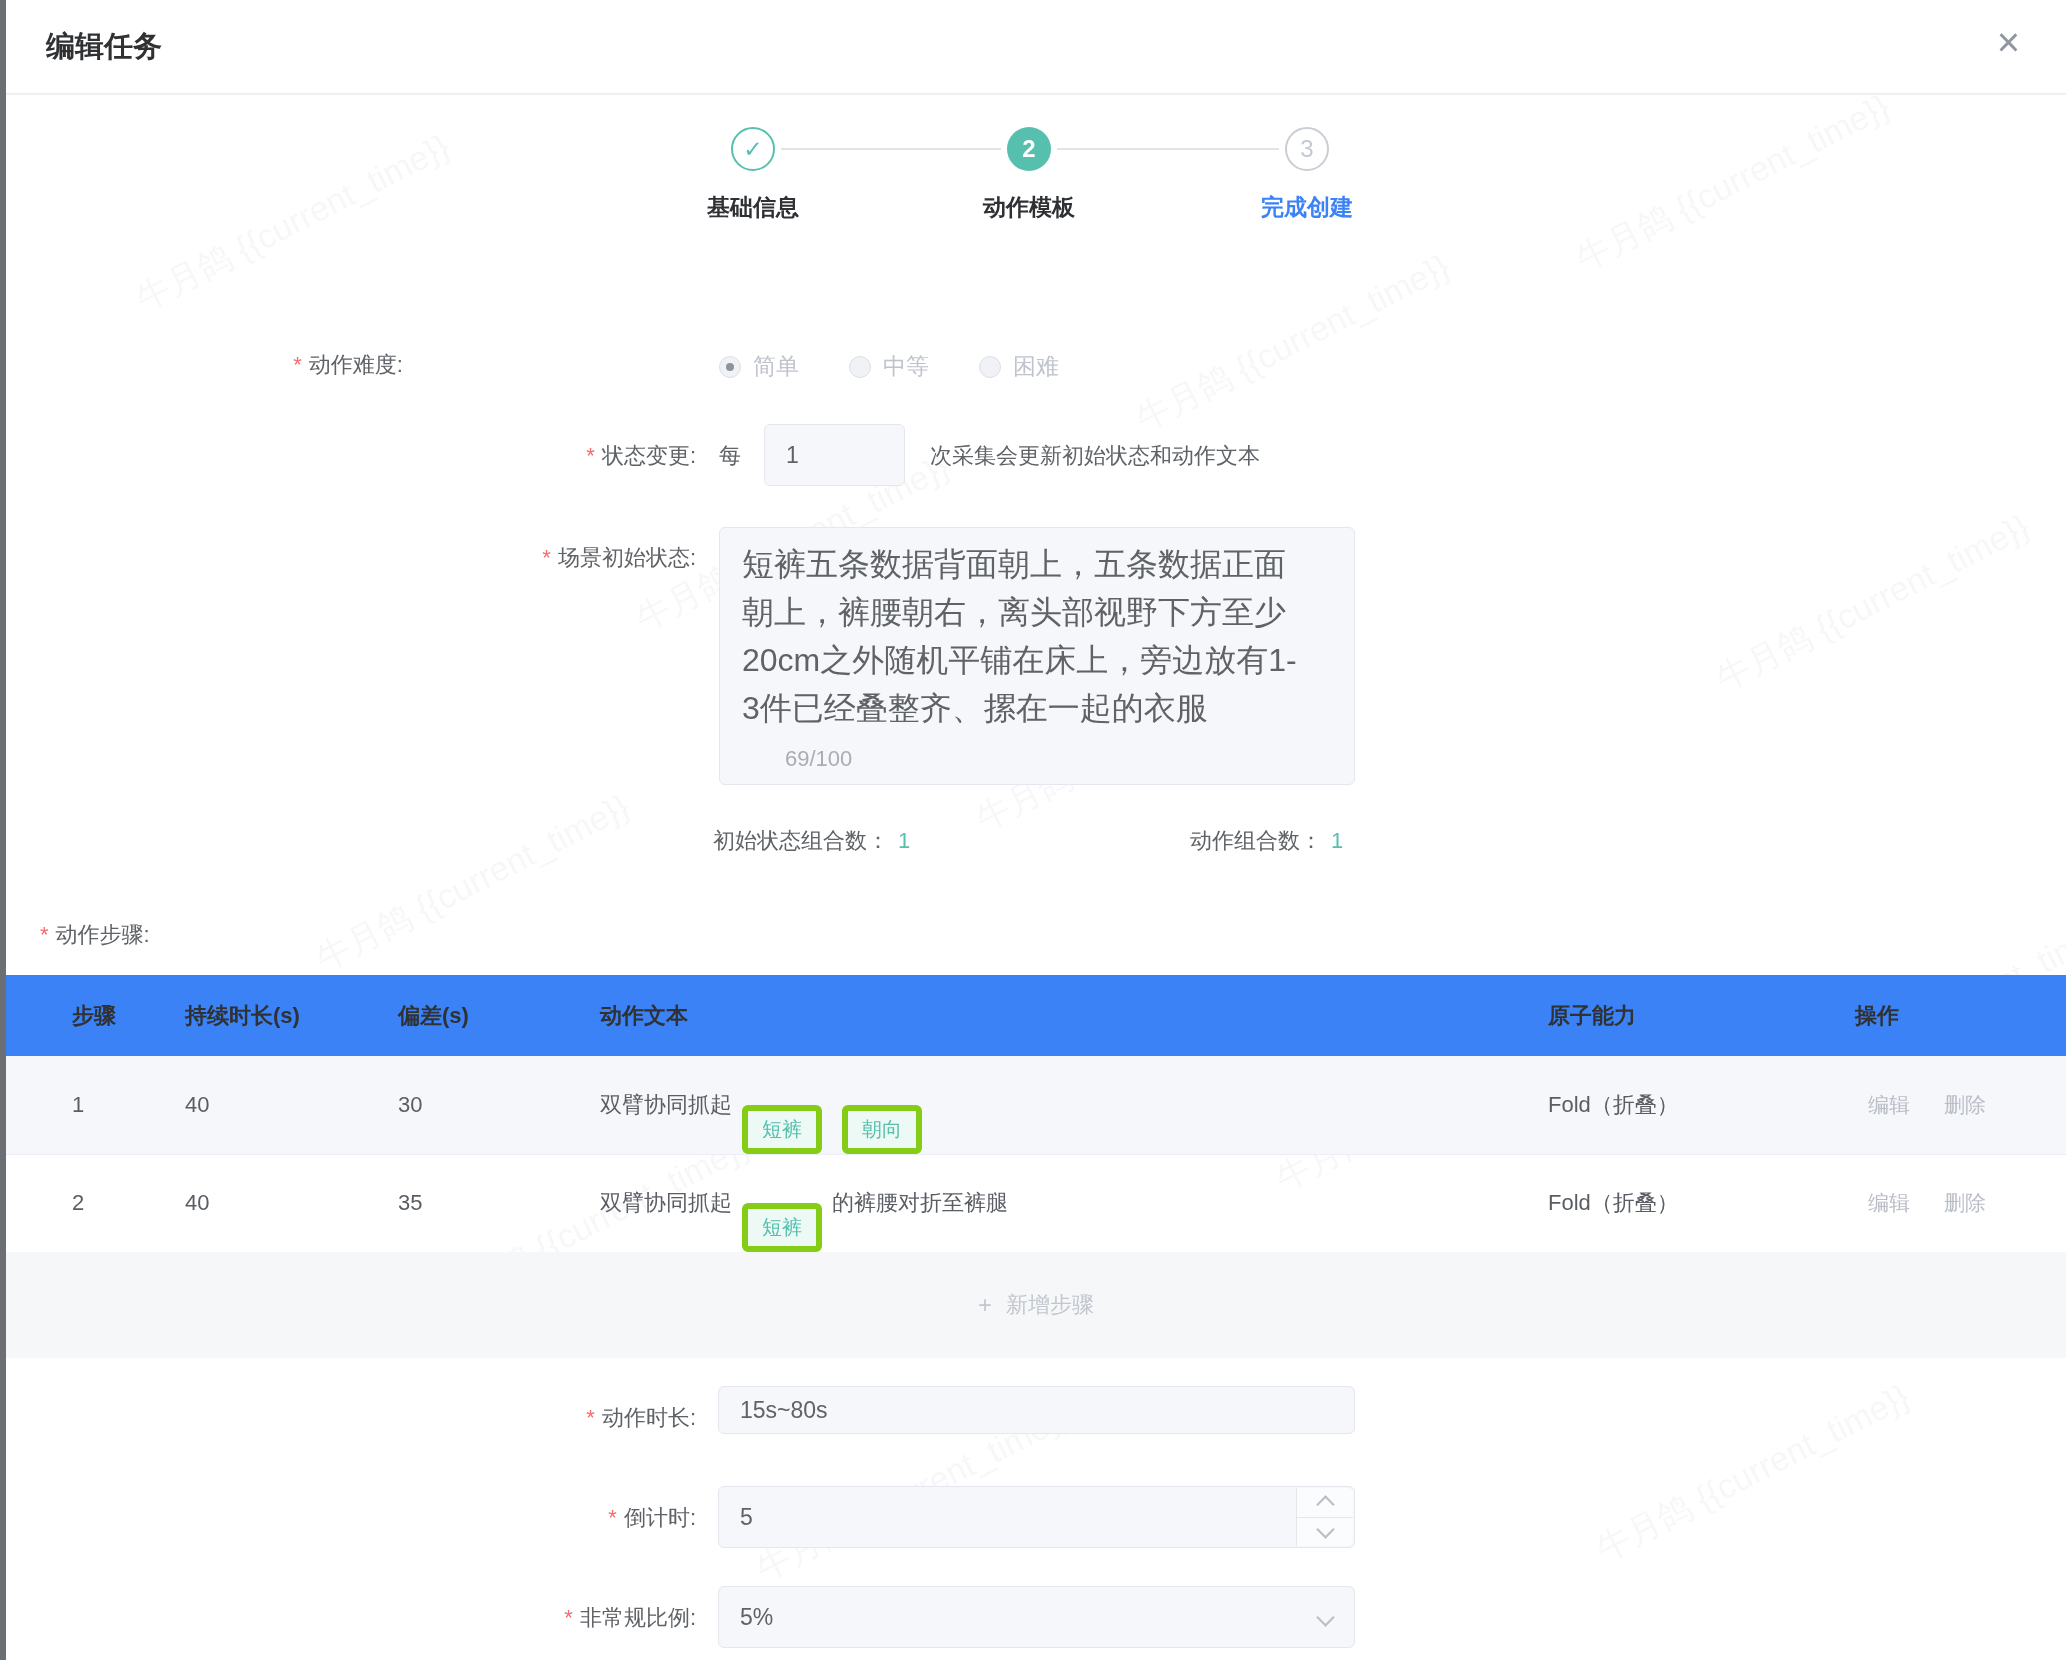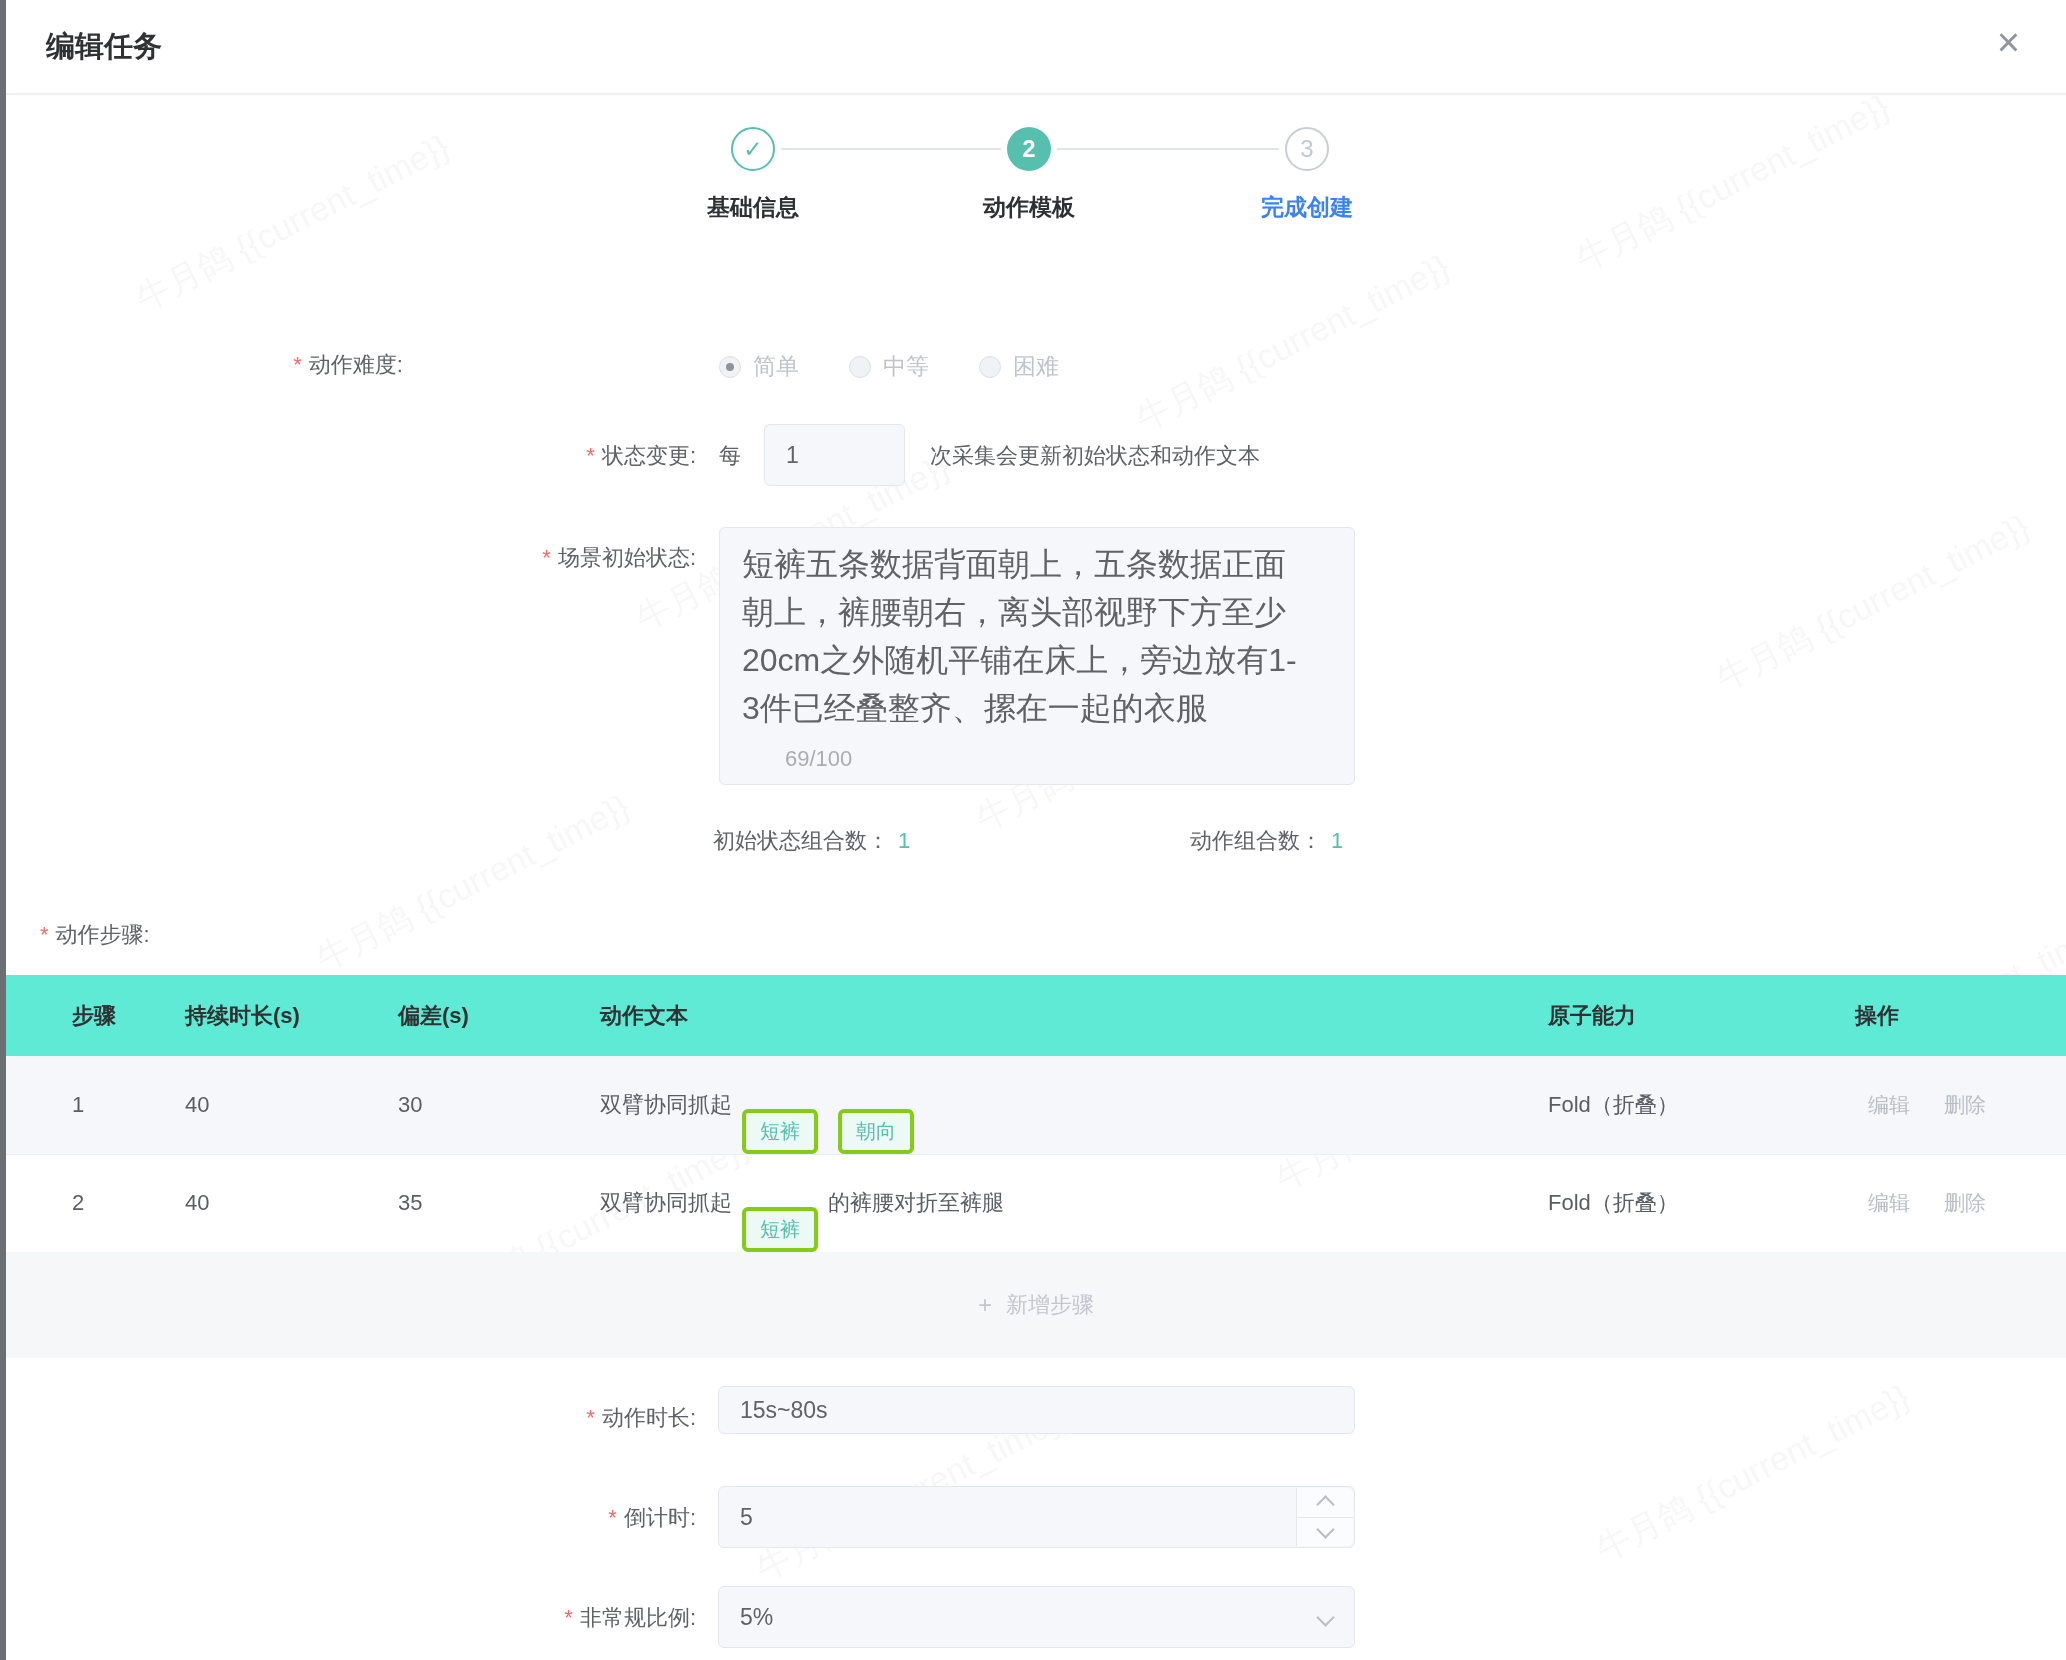--- a/index.html
+++ b/index.html
@@ -44,27 +44,27 @@
   .scene-counter{position:absolute;left:22px;bottom:12px;font-size:22px;color:#a9adb3;margin-left:43px;}
 
   
   .combo{position:absolute;top:826px;font-size:22px;color:#5f6266;}
   .combo .val{color:#56bfae;margin-left:9px;}
 
   
   .sec-label{position:absolute;left:40px;top:920px;font-size:22px;color:#5f6266;}
 
   
-  .thead{position:absolute;left:6px;right:0;top:975px;height:81px;border-bottom:3px solid #ef4444;background:#5eead4;}
+  .thead{position:absolute;left:6px;right:0;top:975px;height:81px;border-bottom:3px solid #ef4444;background:#3b82f6;}
   .th{position:absolute;top:0;line-height:81px;font-size:22px;font-weight:700;color:#2f3133;white-space:nowrap;}
   .trow{position:absolute;left:6px;right:0;height:98px;border-bottom:1px solid #ebeef5;}
   .trow.stripe{background:#f5f7fa;}
   .td{position:absolute;top:0;line-height:98px;font-size:22px;color:#5a5e64;white-space:nowrap;}
   .td-flex{display:flex;align-items:flex-end;height:98px;}
-  .tag{display:inline-block;padding:4px 14px;border:4px solid #84cc16;background:#edf9f5;color:#56bfae;border-radius:6px;font-size:20px;margin:0 10px;line-height:1.45;}
+  .tag{display:inline-block;padding:4px 14px;border:6px solid #84cc16;background:#edf9f5;color:#56bfae;border-radius:6px;font-size:20px;margin:0 10px;line-height:1.45;}
   .link{font-size:21px;color:#b9bdc6;cursor:pointer;margin-right:34px;}
   .tfoot{position:absolute;left:6px;right:0;top:1252px;height:106px;background:#f6f7f9;display:flex;align-items:center;justify-content:center;font-size:22px;color:#c2c6ce;cursor:pointer;}
   .plus{margin-right:14px;font-size:24px;color:#c2c6ce;}
 
   
   .chev{display:inline-block;width:11px;height:11px;border-right:2px solid #b9bdc6;border-bottom:2px solid #b9bdc6;}
   .chev-up{transform:rotate(-135deg);margin-top:5px;}
   .chev-down{transform:rotate(45deg);margin-bottom:4px;}
 
   

